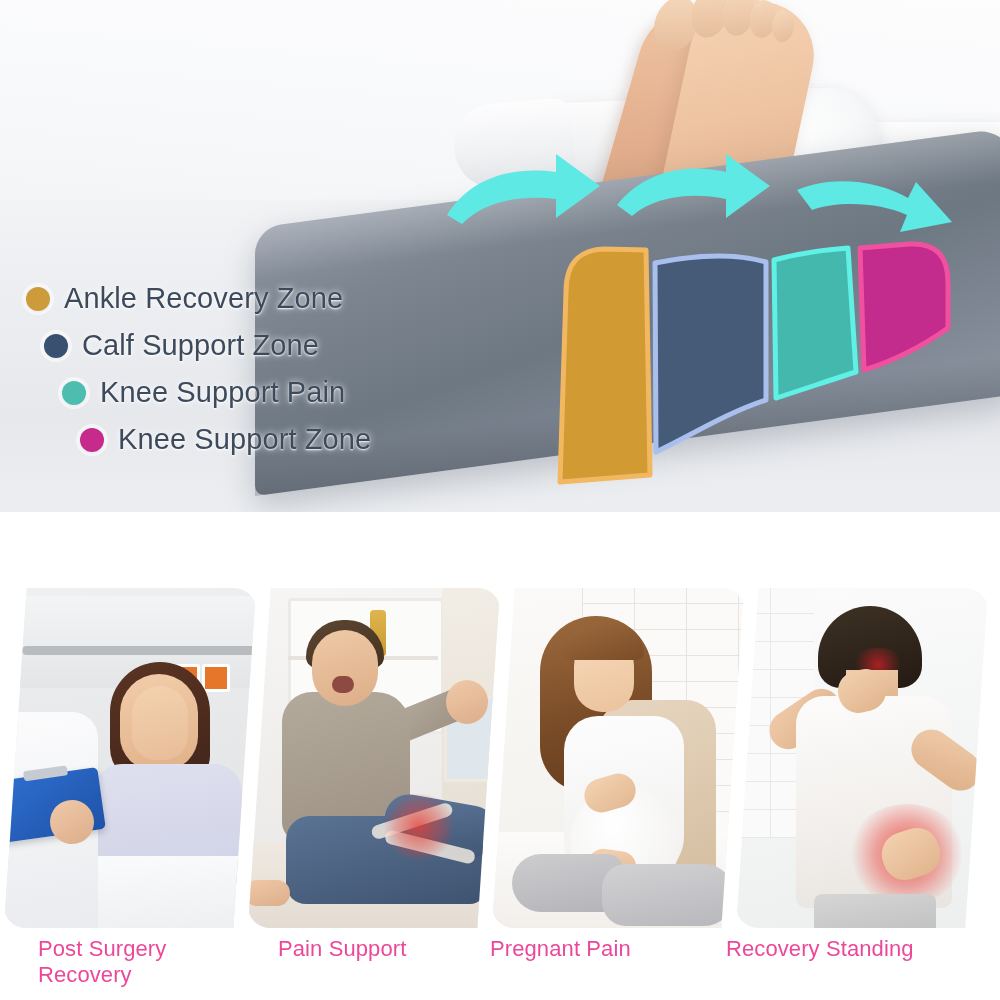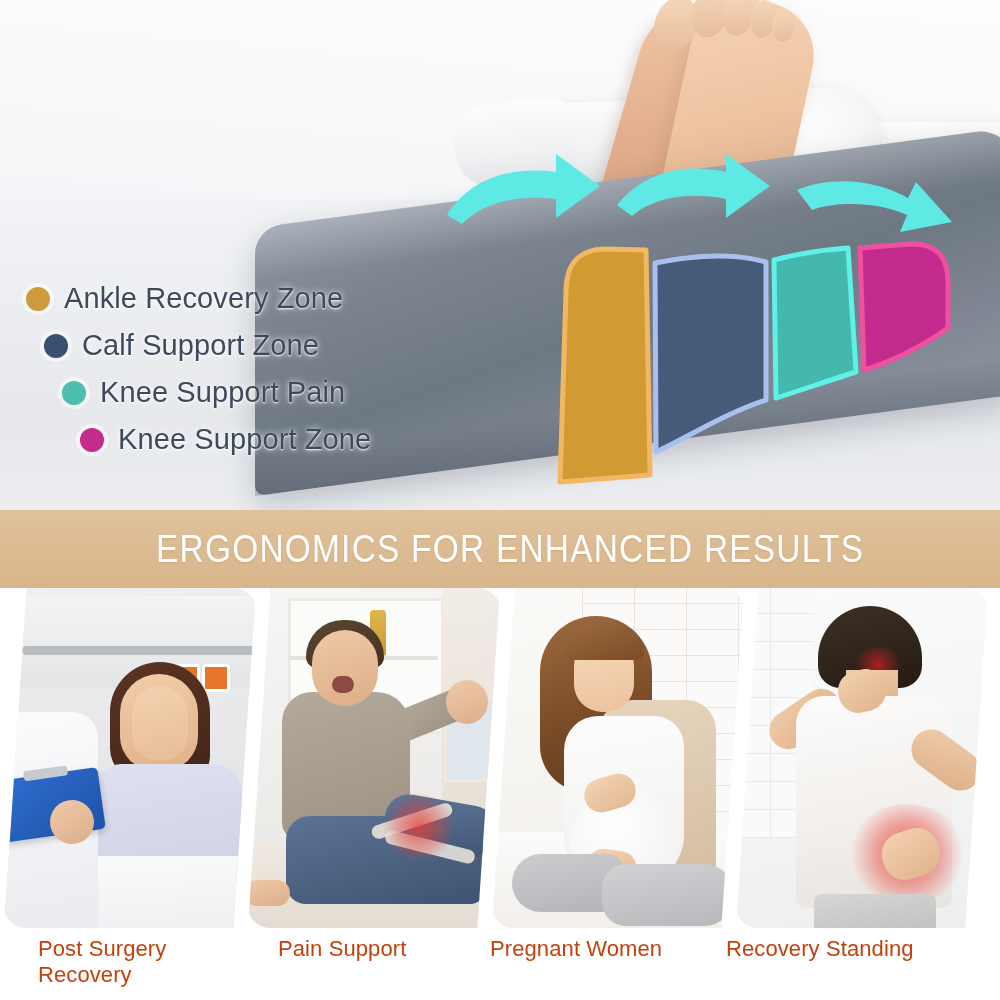--- a/index.html
+++ b/index.html
@@ -214,21 +214,21 @@
   .p3 .handL{position:absolute;left:116px;top:82px;width:48px;height:42px;background:linear-gradient(160deg,#f3d1b0,#e0b48c);border-radius:20px;transform:rotate(-14deg);}
   .p3 .armR{position:absolute;left:186px;top:152px;width:76px;height:40px;background:linear-gradient(160deg,#f0cbaa,#ddb088);border-radius:20px;transform:rotate(36deg);}
   .p3 .handR{position:absolute;left:160px;top:242px;width:58px;height:48px;background:linear-gradient(160deg,#f3d1b0,#e0b48c);border-radius:22px;transform:rotate(-18deg);}
   .p3 .glow{position:absolute;left:126px;top:216px;width:118px;height:100px;background:radial-gradient(circle,rgba(233,55,48,.80) 0%,rgba(233,55,48,.40) 42%,rgba(233,55,48,0) 72%);border-radius:50%;}
   .p3 .neckglow{position:absolute;left:128px;top:60px;width:56px;height:34px;background:radial-gradient(circle,rgba(216,32,40,.72),rgba(216,32,40,0) 70%);border-radius:50%;}
   .p3 .pants{position:absolute;left:92px;top:306px;width:122px;height:40px;background:linear-gradient(170deg,#d6d6d6,#c0c0c0);border-radius:8px;}
 
   
   .caption{
     position:absolute;top:348px;width:230px;
-    font-size:22px;line-height:26px;color:#c2410c;
+    font-size:22px;line-height:26px;color:#ec4899;
     letter-spacing:.1px;
   }
   .cap0{left:38px;}
   .cap1{left:278px;}
   .cap2{left:490px;}
   .cap3{left:726px;}
 </style>
 </head>
 <body>
 
@@ -286,23 +286,20 @@
         <span class="dot" style="background:#4DBDB0"></span>
         <span class="lbl">Knee Support Pain</span>
       </div>
       <div class="legend-row lr3">
         <span class="dot" style="background:#C62A8A"></span>
         <span class="lbl">Knee Support Zone</span>
       </div>
     </div>
   </div>
 
-  <div class="banner">
-    <div class="banner-text">ERGONOMICS FOR ENHANCED RESULTS</div>
-  </div>
 
   <div class="strip">
 
     <div class="card c0">
       <div class="photo p0">
         <div class="bedhead"></div>
         <div class="rail"></div>
         <div class="outlet o1"></div>
         <div class="outlet o2"></div>
         <div class="hair"></div>
@@ -375,20 +372,20 @@
     </div>
 
     <div class="caption cap0">
       <div>Post Surgery</div>
       <div>Recovery</div>
     </div>
     <div class="caption cap1">
       <div>Pain Support</div>
     </div>
     <div class="caption cap2">
-      <div>Pregnant Women</div>
+      <div>Pregnant Pain</div>
     </div>
     <div class="caption cap3">
       <div>Recovery Standing</div>
     </div>
 
   </div>
 </div>
 
 </body></html>

